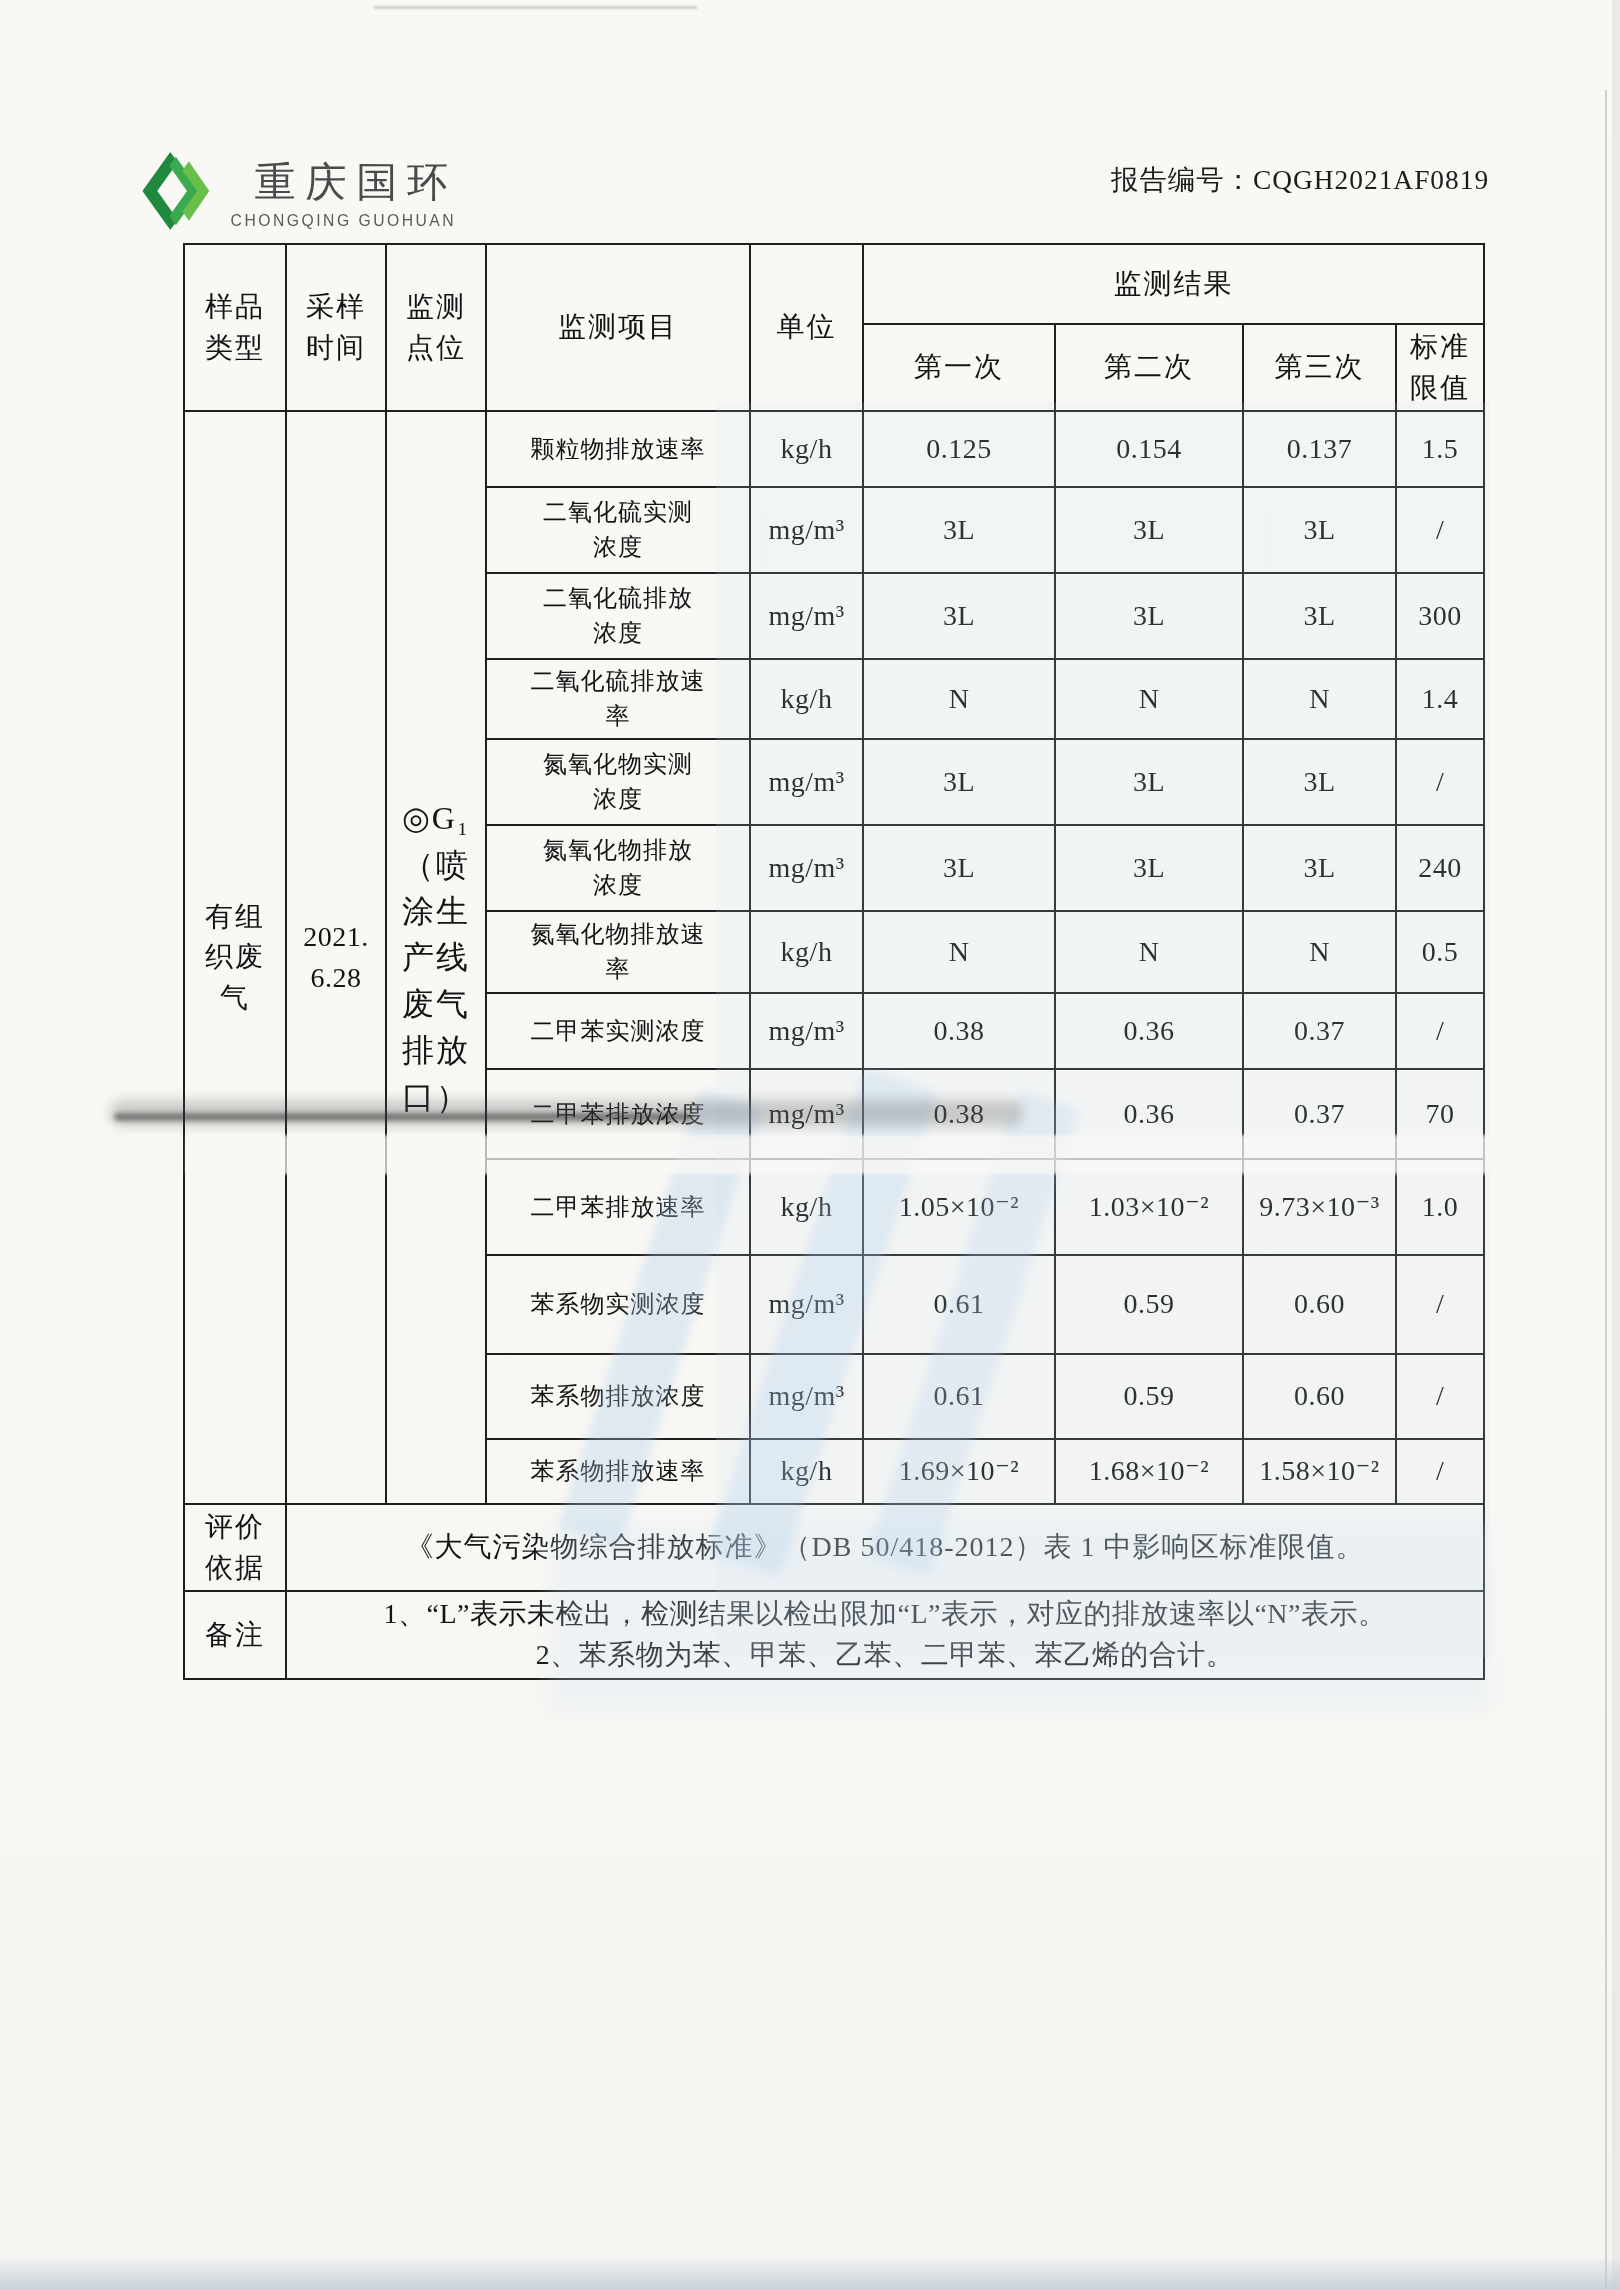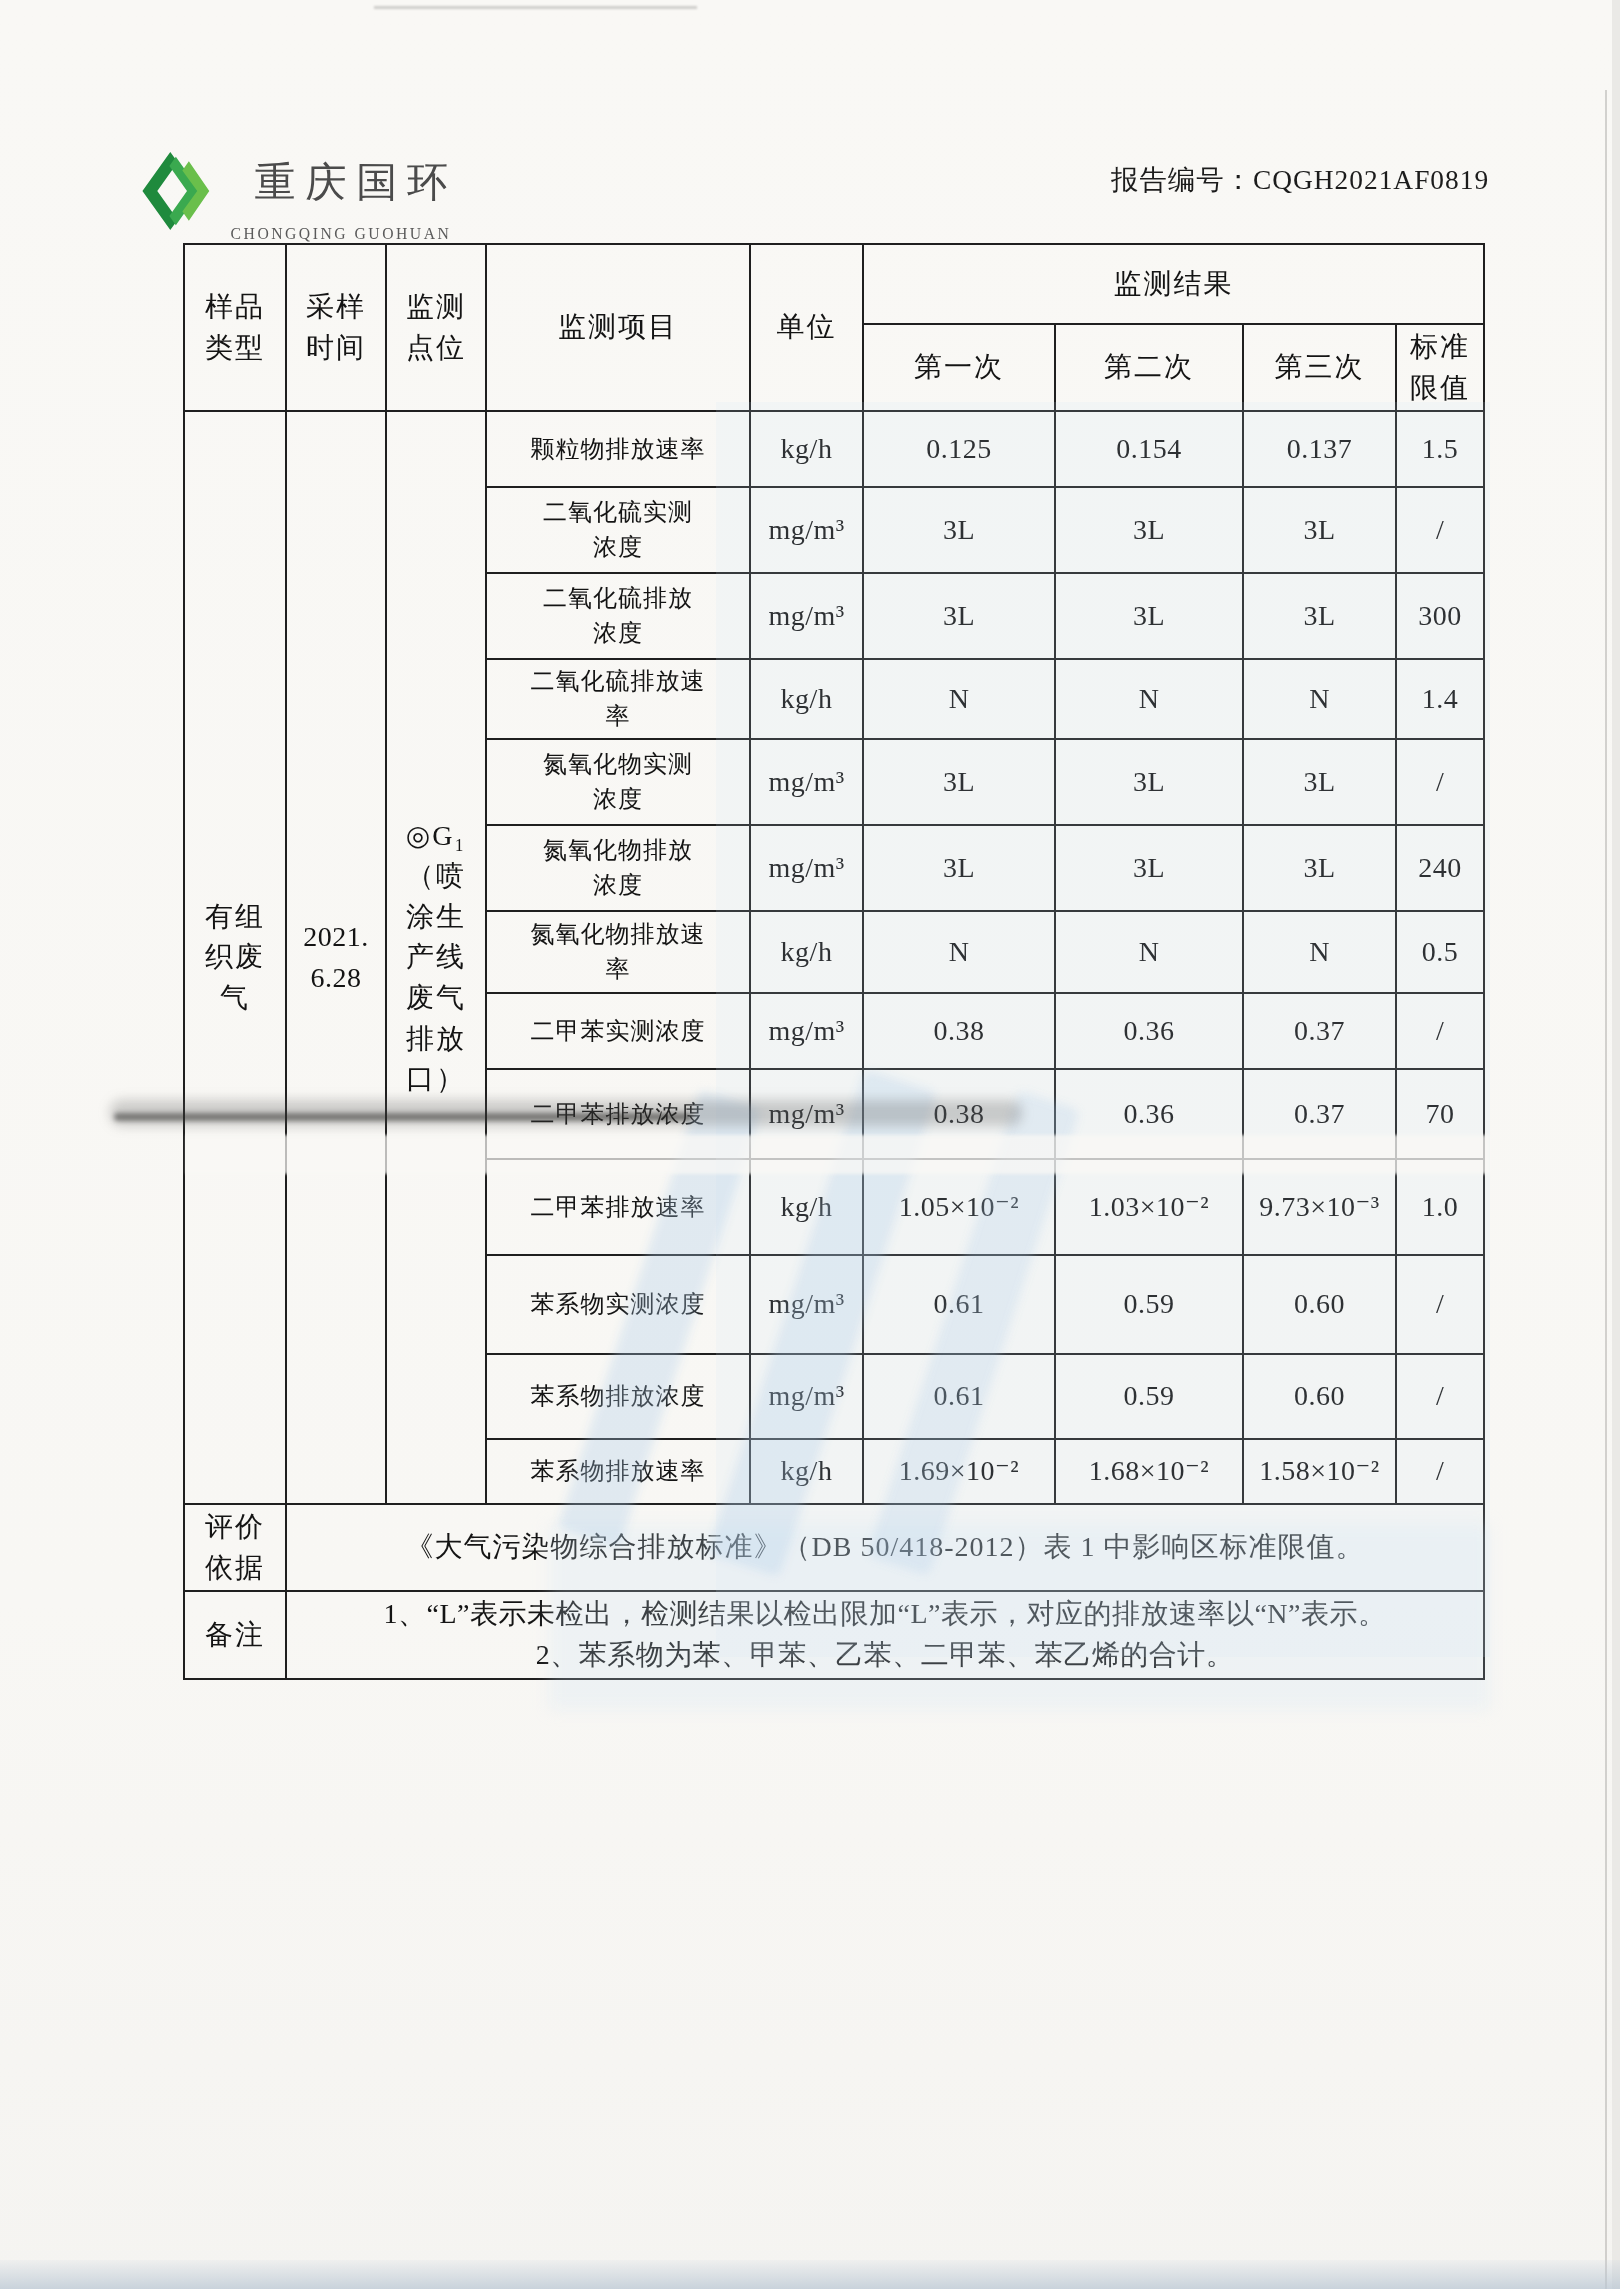--- a/index.html
+++ b/index.html
@@ -9,40 +9,40 @@
     background:linear-gradient(180deg,#f9f8f5 0%, #f8f7f4 70%, #f5f4f1 100%);
     overflow:hidden;
     font-family:"Liberation Serif","DejaVu Serif",serif;
     color:#161616;
   }
   
   .logo-wrap { position:absolute; left:135px; top:147px; display:flex; align-items:flex-start; }
   .logo-icon { width:78px; height:88px; }
   .logo-text-block { margin-left:17.6px; padding-top:7.8px; }
   .logo-cn { font-size:41px; letter-spacing:9.8px; color:#4b4b4b; font-weight:500;margin-left:24px; }
-  .logo-en { font-size:15.7px; letter-spacing:2.5px; color:#5a5a5a; margin-top:15px; font-family:Liberation Serif, serif; }
+  .logo-en { font-size:15.7px; letter-spacing:2.5px; color:#5a5a5a; margin-top:2px; font-family:Liberation Sans, sans-serif; }
   .report-no { position:absolute; left:1111px; top:162px; font-size:27.4px; color:#1c1c1c; letter-spacing:1px; white-space:nowrap; }
   
   table.report {
     position:absolute; left:183px; top:243px; width:1300px;
     border-collapse:collapse; table-layout:fixed;
     font-size:28px; color:#141414;
   }
   table.report td {
     border:2px solid #1f1f1f;
     text-align:center; vertical-align:middle;
     white-space:pre-line; line-height:1.45;
     padding:2px 3.9px;
     overflow:hidden;
   }
   table.report { border:2.9px solid #141414; }
   td.lbl { font-size:28px; letter-spacing:2px; }
   td.item { font-size:24px; letter-spacing:1px; }
   td.val  { font-size:28px; letter-spacing:0.5px; }
-  td.point-cell { font-size:28px; line-height:1.6; letter-spacing:2px;font-family:Liberation Serif, serif; }
+  td.point-cell { font-size:32px; line-height:1.6; letter-spacing:2px;font-family:Liberation Serif, serif; }
   tr.eval-row td { border-top-width:2.9px; }
   td.eval-text { font-size:28px; letter-spacing:1px; }
   td.remark-text { font-size:28px; line-height:1.65; letter-spacing:0.5px; padding:5.9px 9.8px; }
   
   .page-footer { position:absolute; left:0; top:2099px; width:100%; text-align:center;
     font-size:25.5px; letter-spacing:8.8px; color:#2e2e2e; }
   
   .artifact { position:absolute; pointer-events:none; }
   .wash-main  { left:716px; top:402px; width:774px; height:1255px; background:rgba(206,228,246,0.14); }
   .wash-low   { left:549px; top:1524px; width:941px; height:186px; background:rgba(206,228,246,0.22); filter:blur(7.8px); }

